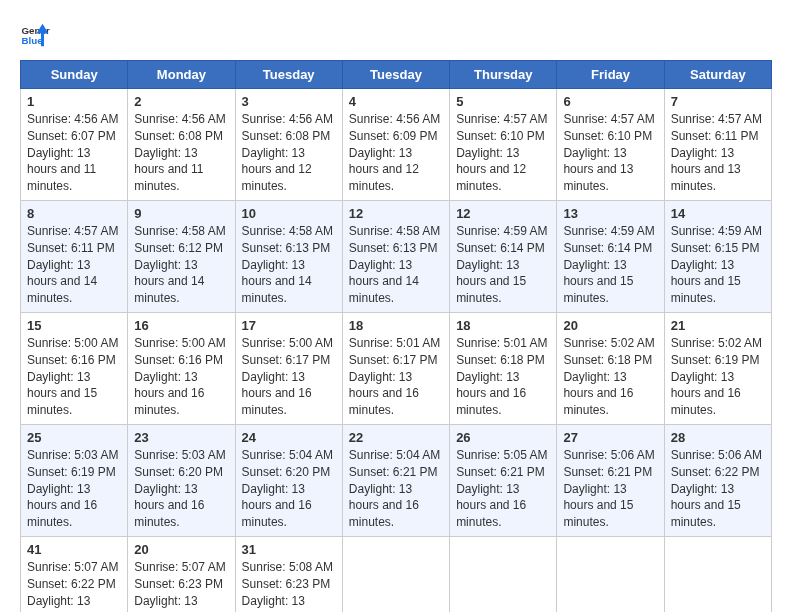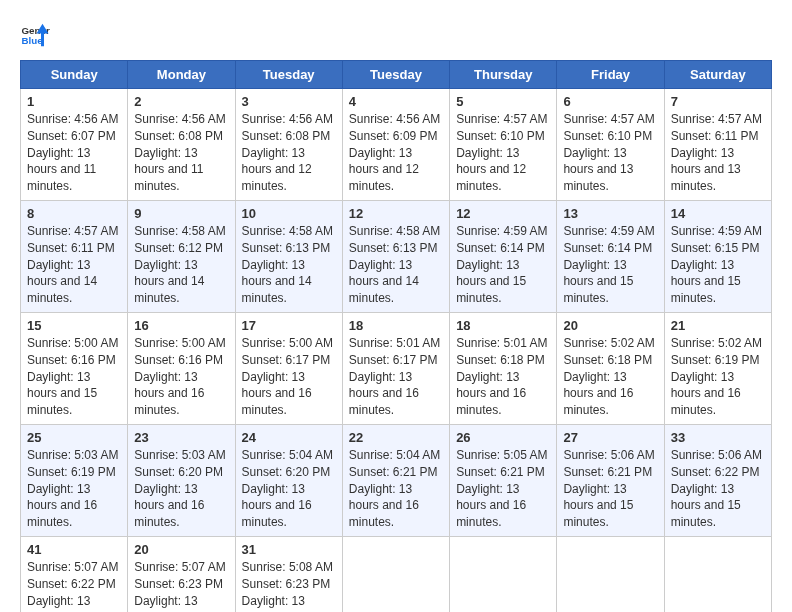--- a/index.html
+++ b/index.html
@@ -162,21 +162,21 @@
         <td><span class="day-num">23</span>
 <span class="day-info">Sunrise: 5:03 AM<br>Sunset: 6:20 PM<br>Daylight: 13 hours and 16 minutes.</span></td>
         <td><span class="day-num">24</span>
 <span class="day-info">Sunrise: 5:04 AM<br>Sunset: 6:20 PM<br>Daylight: 13 hours and 16 minutes.</span></td>
         <td><span class="day-num">22</span>
 <span class="day-info">Sunrise: 5:04 AM<br>Sunset: 6:21 PM<br>Daylight: 13 hours and 16 minutes.</span></td>
         <td><span class="day-num">26</span>
 <span class="day-info">Sunrise: 5:05 AM<br>Sunset: 6:21 PM<br>Daylight: 13 hours and 16 minutes.</span></td>
         <td><span class="day-num">27</span>
 <span class="day-info">Sunrise: 5:06 AM<br>Sunset: 6:21 PM<br>Daylight: 13 hours and 15 minutes.</span></td>
-        <td><span class="day-num">33</span>
+        <td><span class="day-num">28</span>
 <span class="day-info">Sunrise: 5:06 AM<br>Sunset: 6:22 PM<br>Daylight: 13 hours and 15 minutes.</span></td>
       </tr>
       <tr>
         <td><span class="day-num">41</span>
 <span class="day-info">Sunrise: 5:07 AM<br>Sunset: 6:22 PM<br>Daylight: 13 hours and 15 minutes.</span></td>
         <td><span class="day-num">20</span>
 <span class="day-info">Sunrise: 5:07 AM<br>Sunset: 6:23 PM<br>Daylight: 13 hours and 15 minutes.</span></td>
         <td><span class="day-num">31</span>
 <span class="day-info">Sunrise: 5:08 AM<br>Sunset: 6:23 PM<br>Daylight: 13 hours and 15 minutes.</span></td>
         <td class="empty"></td>

